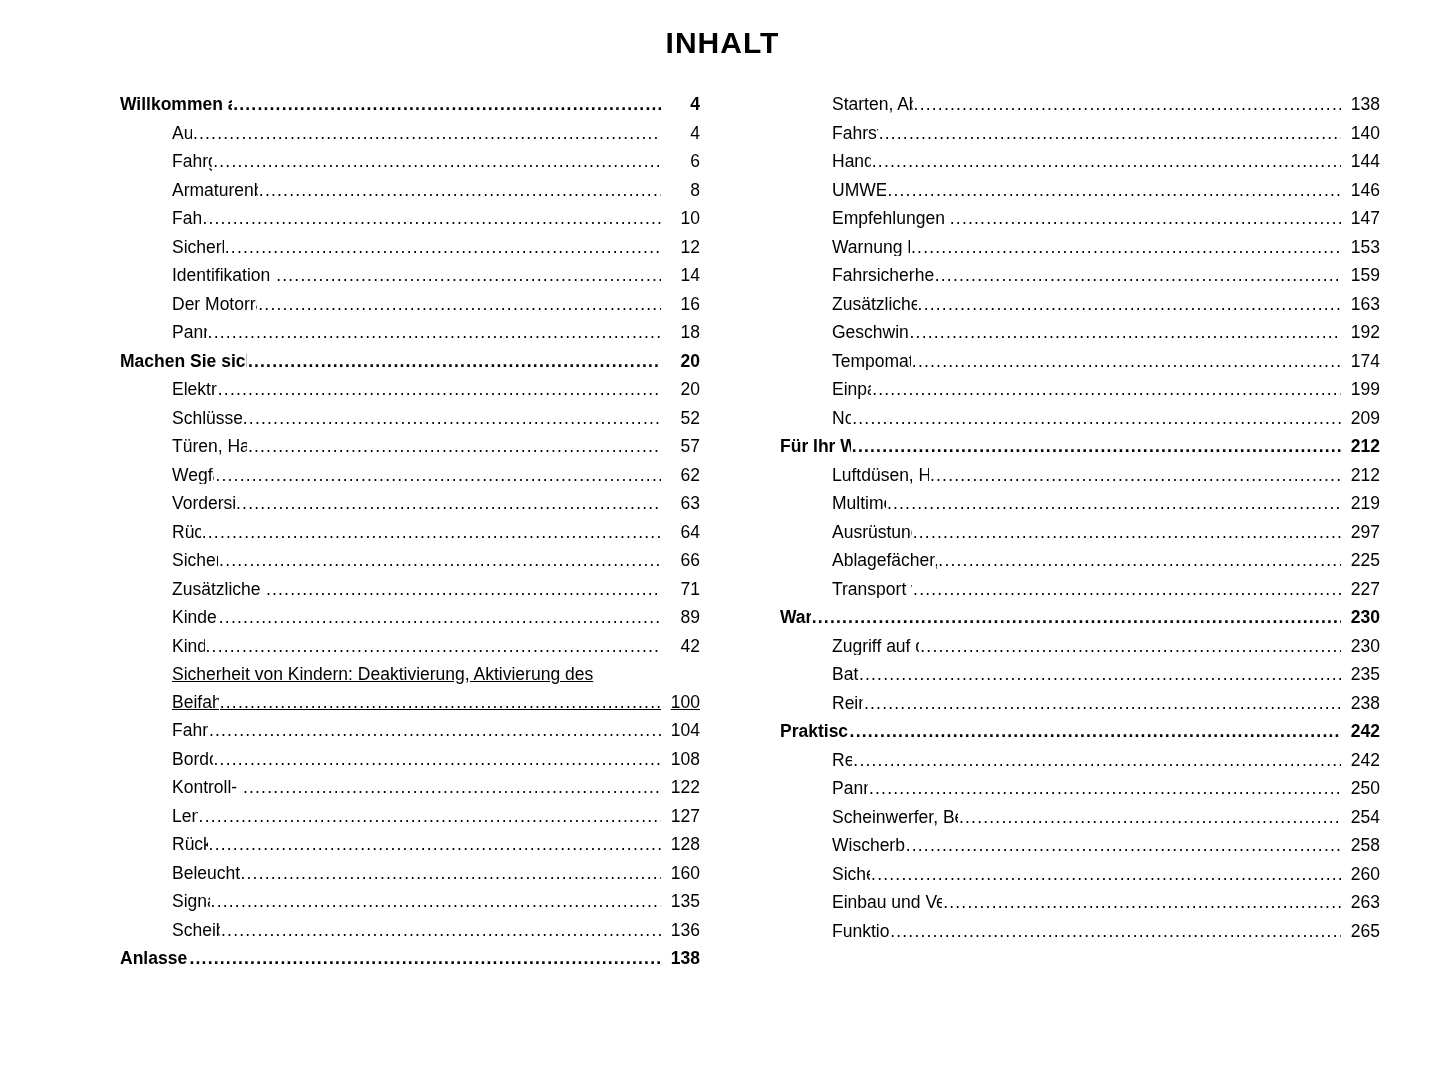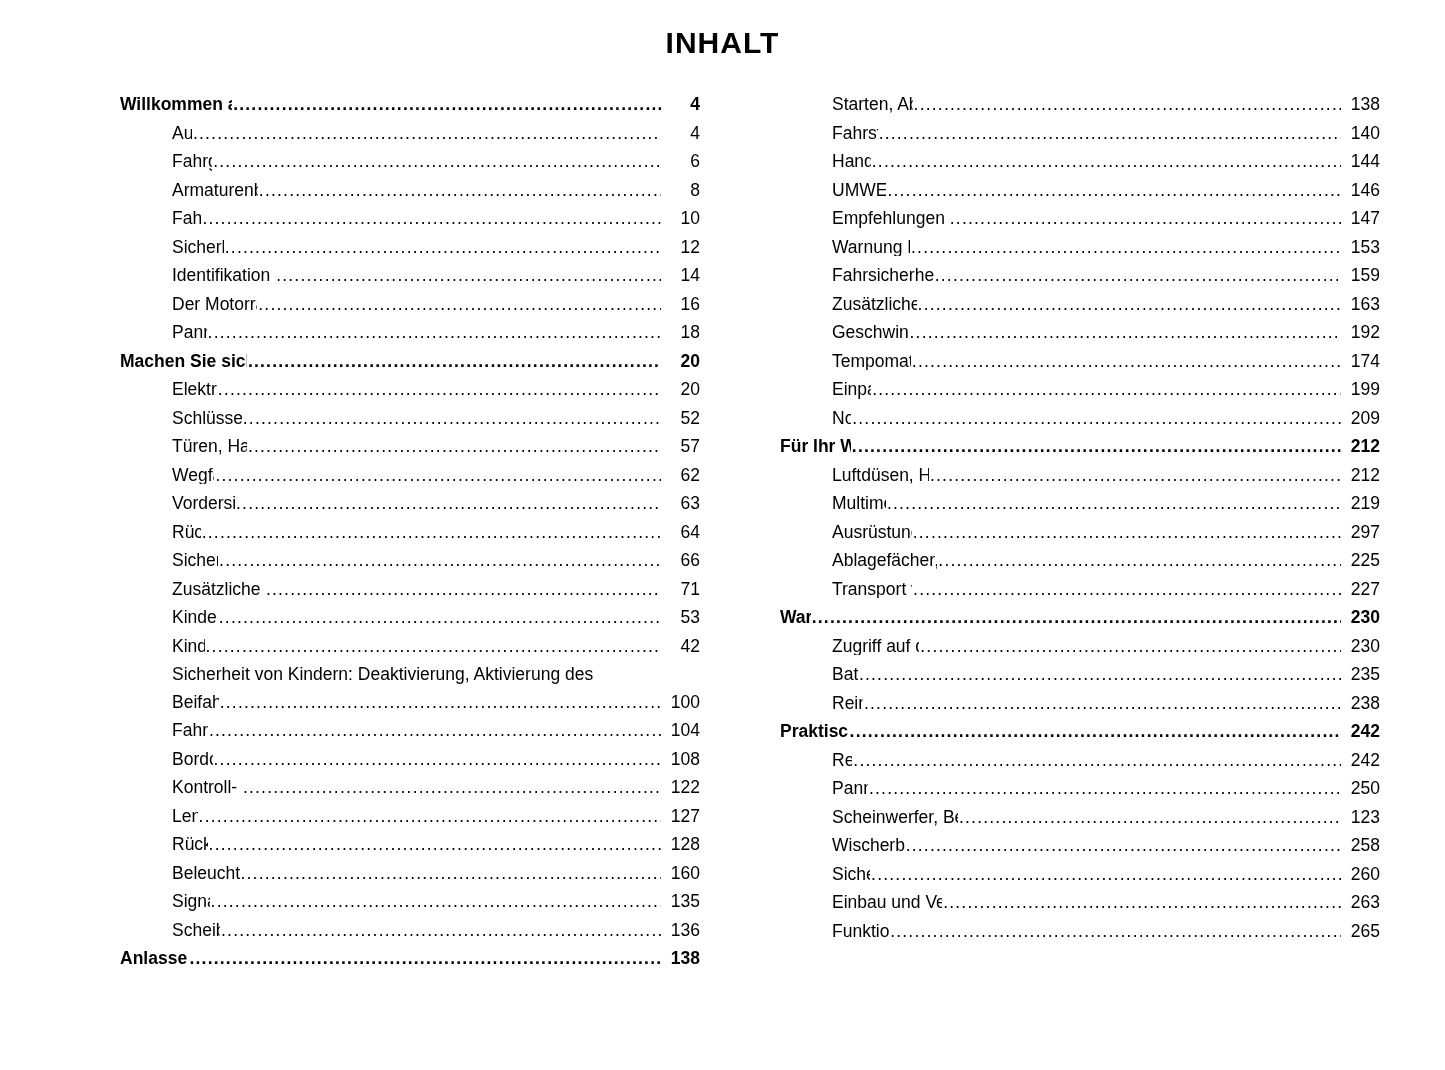--- a/index.html
+++ b/index.html
@@ -76,20 +76,21 @@
     margin-left: 6px;
   }
   .toc-entry.head .page {
     font-weight: bold;
   }
   
   .toc-entry.wrap {
     display: block;
     white-space: normal;
     padding-left: 52px;
+    text-decoration: underline;
   }
   .toc-entry.wrap .line1 {
     display: block;
   }
   .toc-entry.wrap .line2 {
     display: flex;
     align-items: baseline;
     white-space: nowrap;
     margin-top: 10px;
   }
@@ -187,21 +188,21 @@
         <span class="page">66</span>
       </div>
       <div class="toc-entry sub">
         <span class="label">Zusätzliche Sicherheitseinrichtungen </span>
         <span class="dots">........................................................................................................................................................................................................</span>
         <span class="page">71</span>
       </div>
       <div class="toc-entry sub">
         <span class="label">Kindersicherheit</span>
         <span class="dots">........................................................................................................................................................................................................</span>
-        <span class="page">53</span>
+        <span class="page">89</span>
       </div>
       <div class="toc-entry sub">
         <span class="label">Kindersitze </span>
         <span class="dots">........................................................................................................................................................................................................</span>
         <span class="page">42</span>
       </div>
       <div class="toc-entry wrap">
         <span class="line1">Sicherheit von Kindern: Deaktivierung, Aktivierung des</span>
         <span class="line2">
           <span class="label">Beifahrerairbags </span>
@@ -377,21 +378,21 @@
         <span class="page">242</span>
       </div>
       <div class="toc-entry sub">
         <span class="label">Pannenhilfe</span>
         <span class="dots">........................................................................................................................................................................................................</span>
         <span class="page">250</span>
       </div>
       <div class="toc-entry sub">
         <span class="label">Scheinwerfer, Beleuchtung: Austausch von Lampen </span>
         <span class="dots">........................................................................................................................................................................................................</span>
-        <span class="page">123</span>
+        <span class="page">254</span>
       </div>
       <div class="toc-entry sub">
         <span class="label">Wischerblätter: Austausch </span>
         <span class="dots">........................................................................................................................................................................................................</span>
         <span class="page">258</span>
       </div>
       <div class="toc-entry sub">
         <span class="label">Sicherungen</span>
         <span class="dots">........................................................................................................................................................................................................</span>
         <span class="page">260</span>

